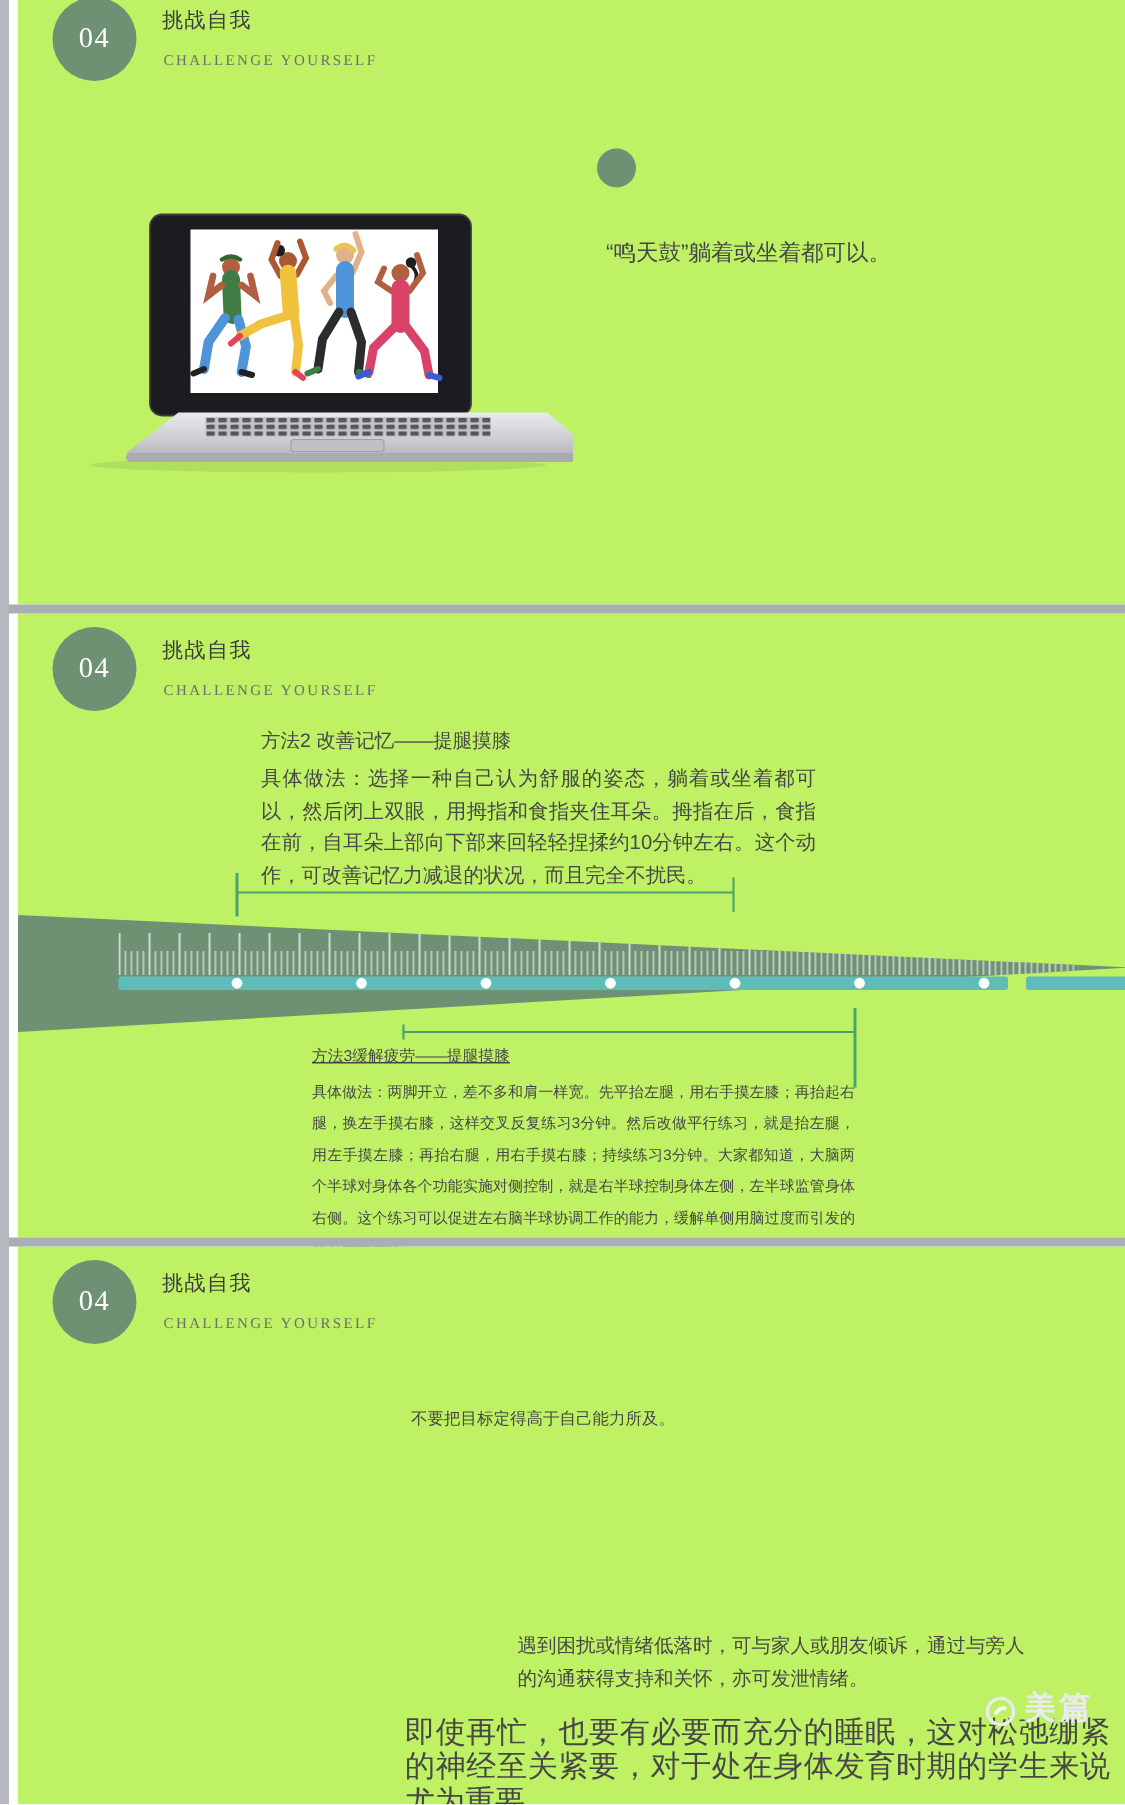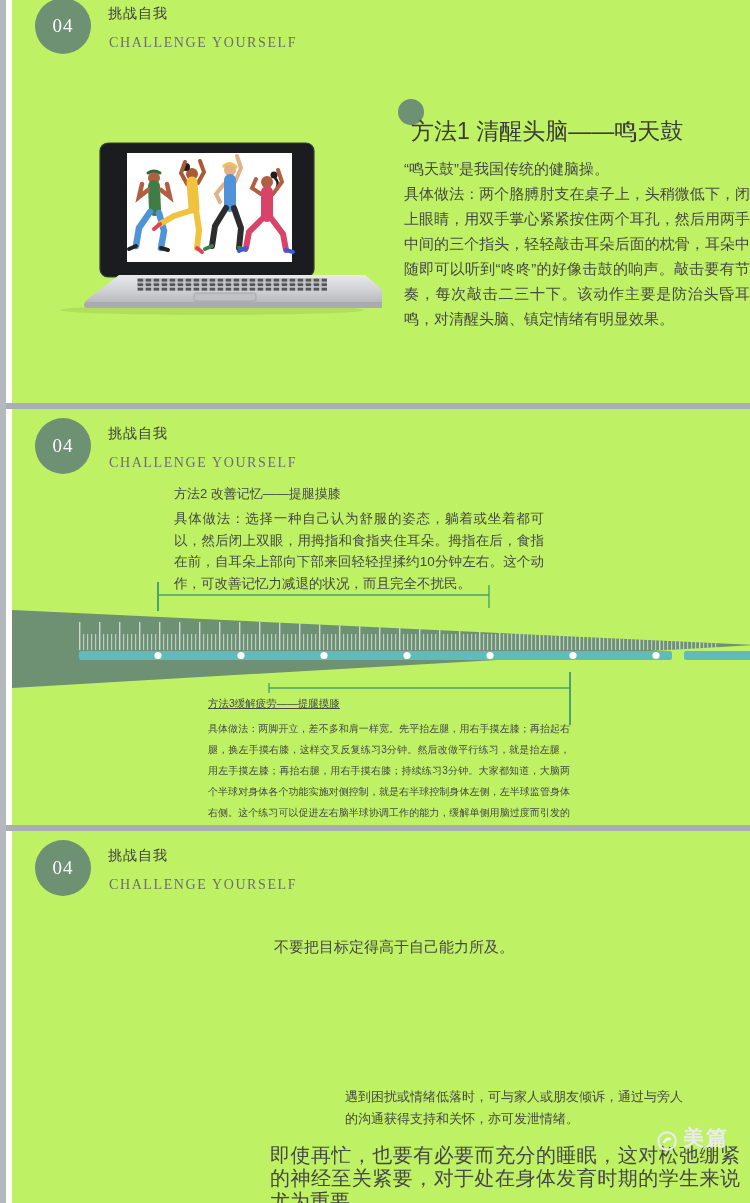--- a/index.html
+++ b/index.html
@@ -15,21 +15,21 @@
 
   
   .hdr{position:absolute;left:23px;width:320px;height:60px;}
   #slide1 .hdr{top:-2px;} #slide2 .hdr{top:9px;} #slide3 .hdr{top:9px;}
   .badge{position:absolute;left:0;top:0;width:56px;height:56px;border-radius:50%;
          background:#6d9172;color:#ffffff;text-align:center;line-height:56px;
          font-family:"Liberation Serif", serif;font-size:19px;letter-spacing:1px;}
   .hdr-title{position:absolute;left:73px;top:7px;margin:0;font-size:14px;font-weight:400;
              color:#3c3c3c;letter-spacing:1px;white-space:nowrap;}
   .hdr-sub{position:absolute;left:74px;top:37px;font-family:"Liberation Serif", serif;
-           font-size:14px;color:#6e6e6c;letter-spacing:1.6px;white-space:nowrap;}
+           font-size:10px;color:#6e6e6c;letter-spacing:1.6px;white-space:nowrap;}
 
   
   .laptop{position:absolute;left:30px;top:110px;}
   .bullet-dot{position:absolute;left:386px;top:99px;width:26px;height:26px;border-radius:50%;
               background:#6d9172;}
   .m1-title{position:absolute;left:399px;top:116px;margin:0;font-size:23px;font-weight:400;
             color:#3a3a3a;white-space:nowrap;}
   .m1-text{position:absolute;left:392px;top:156px;width:346px;font-size:15px;line-height:25px;
            color:#474747;text-align:justify;}
   .m1-text p{margin:0;}
@@ -38,21 +38,21 @@
   .m2-title{position:absolute;left:162px;top:76px;margin:0;font-size:13px;font-weight:400;color:#474747;white-space:nowrap;}
   .m2-body{position:absolute;left:162px;top:99px;width:370px;font-size:13.5px;line-height:21.5px;
            color:#474747;text-align:justify;margin:0;}
   .s2-graphic{position:absolute;left:0;top:149px;}
   .m3-title{position:absolute;left:196px;top:288px;margin:0;font-size:10.5px;font-weight:400;color:#474747;white-space:nowrap;text-decoration:underline;}
   .m3-body{position:absolute;left:196px;top:309px;width:362px;font-size:10px;line-height:21px;
            color:#474747;text-align:justify;margin:0;}
 
   
   .p-blk{position:absolute;margin:0;color:#474747;text-align:justify;}
-  .p1{left:262px;top:107px;font-size:15px;white-space:nowrap;}
+  .p1{left:262px;top:107px;font-size:11px;white-space:nowrap;}
   .p23{left:333px;top:151px;width:377px;line-height:21px;}
   .p23 .seg-a{font-size:11px;} .p23 .seg-b{font-size:12px;}
   .p4{left:333px;top:255px;width:338px;font-size:13px;line-height:22px;}
   .p5{left:258px;top:313px;width:470px;font-size:20px;line-height:23px;}
 
   
   .watermark{position:absolute;left:656px;top:1124px;display:flex;align-items:flex-end;gap:5px;
              color:#e9eaee;z-index:20;}
   .wm-icon{display:inline-block;width:22px;height:22px;}
   .wm-text{font-size:21px;font-weight:700;letter-spacing:2px;color:#eaebef;}
@@ -136,24 +136,22 @@
       </g>
 
       <polygon points="77,165 323,165 355,192 42,192" fill="url(#baseGrad)"></polygon>
       <rect x="42" y="192" width="313" height="6" rx="3" fill="#aaabae"></rect>
       <rect x="95" y="168" width="190" height="13" fill="#c3c4c7"></rect>
       <rect x="95" y="168" width="190" height="13" fill="url(#keys)"></rect>
       <rect x="152" y="183" width="62" height="8" rx="2" fill="#c0c1c4" stroke="#9fa0a3" stroke-width="0.8"></rect>
     </svg>
 
     <span class="bullet-dot"></span>
-    <h3 class="m1-title">方法1 清醒头脑——鸣天鼓</h3>
     <div class="m1-text">
-      <p>“鸣天鼓”是我国传统的健脑操。</p>
-      <p>具体做法：两个胳膊肘支在桌子上，头稍微低下，闭上眼睛，用双手掌心紧紧按住两个耳孔，然后用两手中间的三个指头，轻轻敲击耳朵后面的枕骨，耳朵中随即可以听到“咚咚”的好像击鼓的响声。敲击要有节奏，每次敲击二三十下。该动作主要是防治头昏耳鸣，对清醒头脑、镇定情绪有明显效果。</p>
+      <p>“鸣天鼓”躺着或坐着都可以。</p>
     </div>
   </section>
 
   <section class="slide" id="slide2">
     <div class="hdr">
       <div class="badge">
         <span>04</span>
       </div>
       <h2 class="hdr-title">挑战自我</h2>
       <div class="hdr-sub">CHALLENGE YOURSELF</div>

